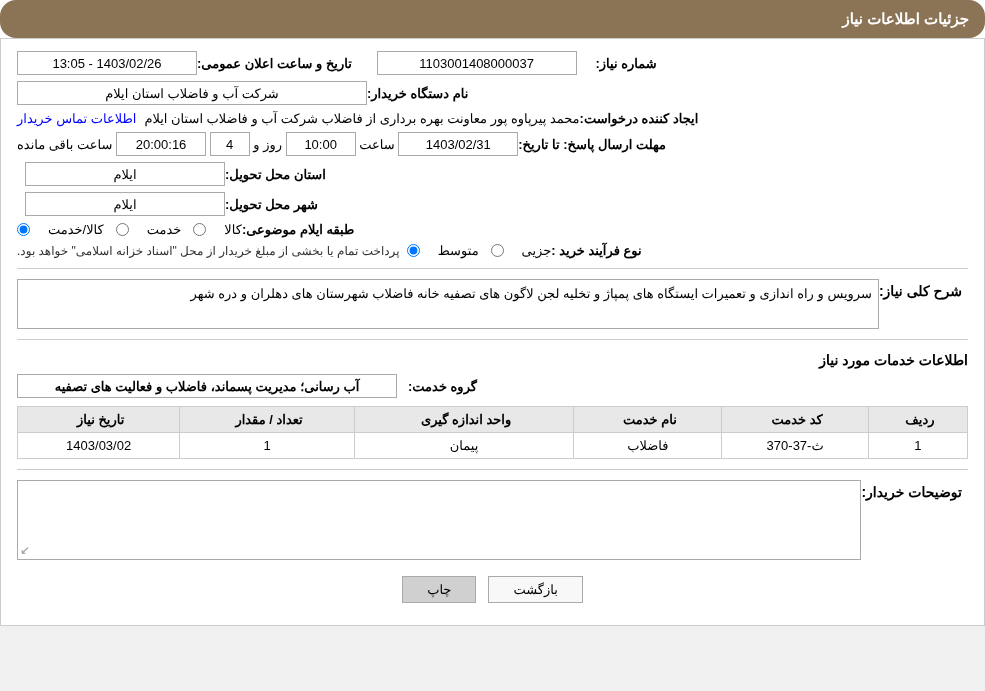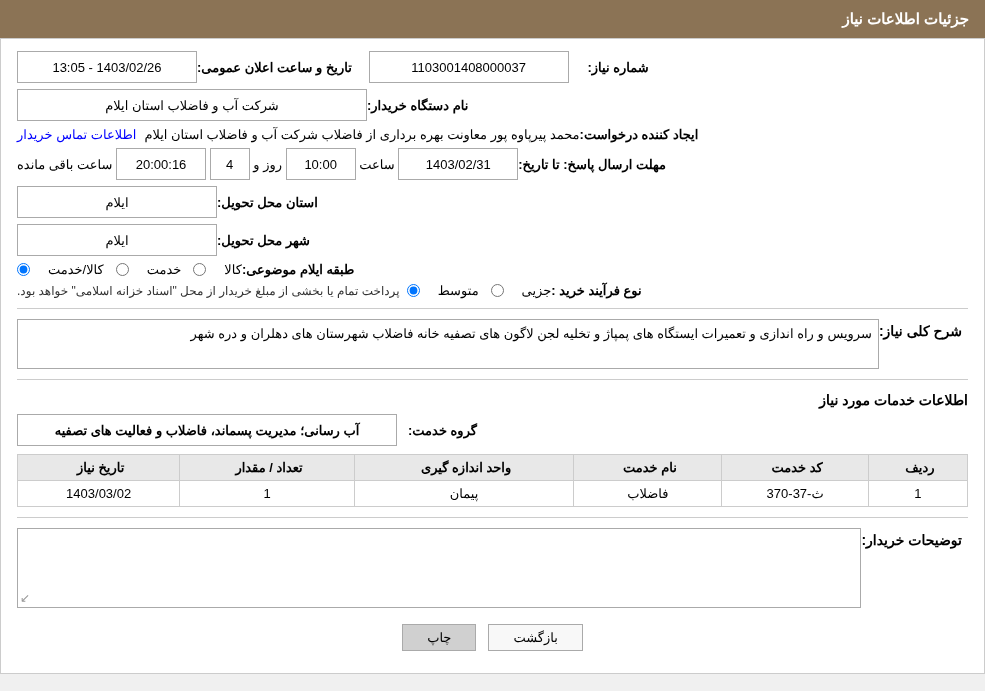--- a/index.html
+++ b/index.html
@@ -14,20 +14,21 @@
       margin: 0 auto;
       background: #fff;
     }
     .header-bar {
       background: #8b7355;
       color: #fff;
       text-align: right;
       padding: 10px 16px;
       font-size: 15px;
       font-weight: bold;
+      border-radius: 16px;
     }
     .content {
       padding: 12px 16px;
       border: 1px solid #ccc;
       margin: 0;
     }
     .section-title {
       font-weight: bold;
       font-size: 14px;
       margin: 12px 0 6px 0;
@@ -42,29 +43,29 @@
     .label {
       font-weight: bold;
       white-space: nowrap;
       margin-right: 6px;
       min-width: 80px;
       text-align: right;
     }
     .value-box {
       border: 1px solid #aaa;
       background: #fff;
-      padding: 15px 6px;
+      padding: 3px 6px;
       min-width: 120px;
       text-align: center;
       height: 24px;
       display: inline-flex;
       align-items: center;
       justify-content: center;
     }
-    .value-box.wide { min-width: 200px; }
+    .value-box.wide { min-width: 200px; margin-left: 8px; }
     .value-box.full { min-width: 350px; }
     .link-blue { color: blue; cursor: pointer; }
     .radio-group {
       display: flex;
       gap: 12px;
       align-items: center;
       direction: rtl;
     }
     .radio-item {
       display: flex;

